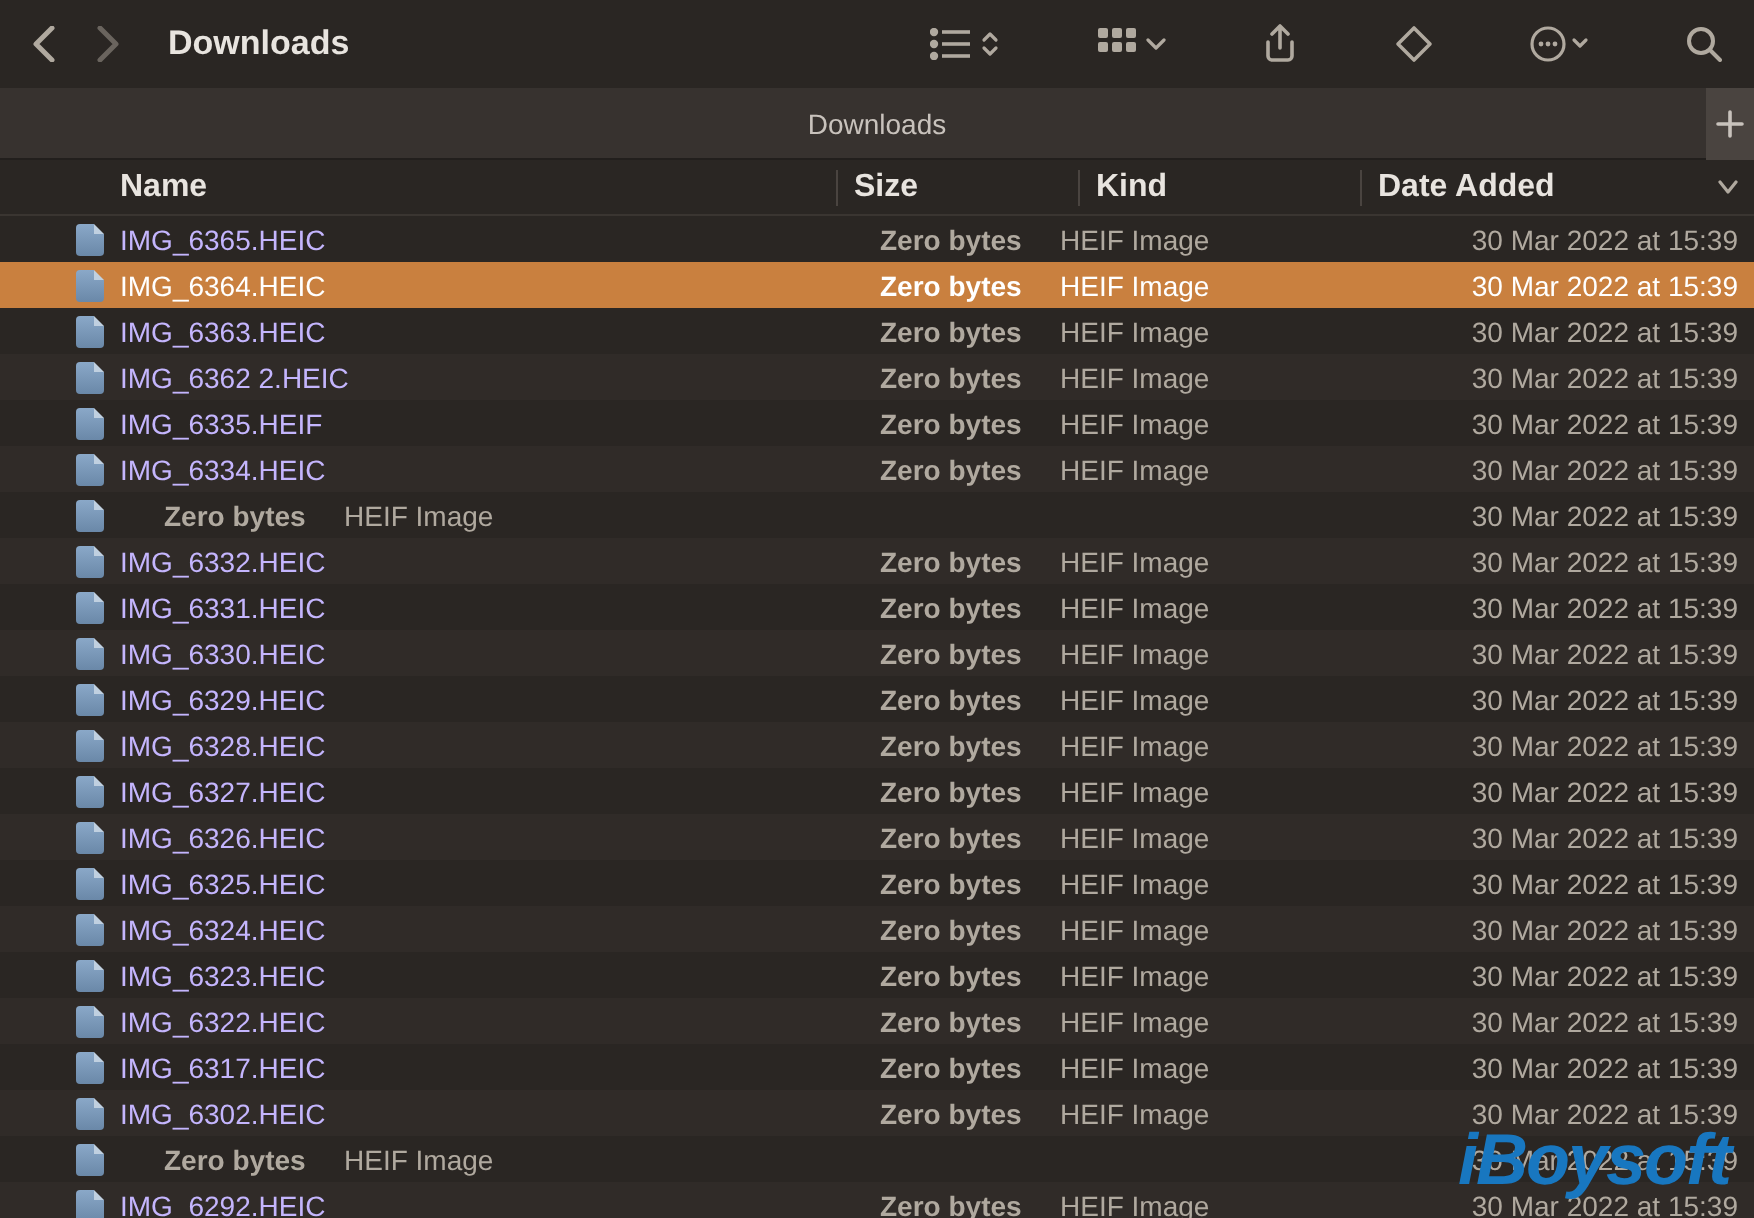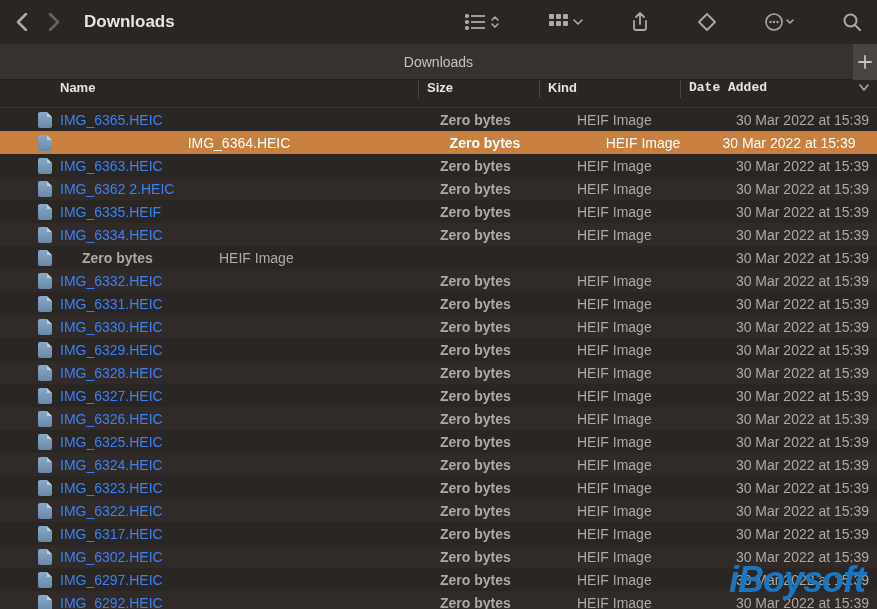--- a/index.html
+++ b/index.html
@@ -49,47 +49,48 @@
     width: 24px;
     background: #4a4440;
     display: flex;
     align-items: center;
     justify-content: center;
     cursor: pointer;
   }
   .header-row {
     height: 28px;
     display: flex;
-    font-size: 13px;
+    align-items: center;
+    font-size: 16px;
     font-weight: 600;
     color: #e8e4df;
     border-bottom: 1px solid #3a3531;
     padding-left: 16px;
   }
   .col { overflow: hidden; white-space: nowrap; }
   .col-name { width: 402px; padding-left: 44px; }
   .col-divider { width: 1px; height: 18px; background: #4a4440; margin-right: 8px; }
   .col-size { width: 112px; }
   .col-kind { width: 132px; }
-  .col-date { width: 170px; font-weight: 700; font-family: Liberation Mono, monospace; }
+  .col-date { width: 170px; font-weight: 700; }
   .col-sort-caret { margin-left: auto; margin-right: 8px; }
   .rows { overflow: hidden; }
   .file-row {
     height: 23px;
     display: flex;
     align-items: center;
     padding-left: 16px;
     padding-right: 8px;
   }
   .file-row.even { background: #2a2623; }
   .file-row.odd { background: #302b28; }
   .file-row.selected {
     background: #c9803f;
   }
-  .file-row.selected .cell { color: #ffffff; text-align: center; }
+  .file-row.selected .cell { color: #ffffff; }
   .file-row.selected .cell-name { color: #ffffff; font-weight: 500; }
   .file-row .icon-cell {
     width: 44px;
     display: flex;
     align-items: center;
     justify-content: flex-start;
     padding-left: 22px;
   }
   .file-icon {
     width: 14px; height: 16px;
@@ -100,23 +101,23 @@
   .file-icon::after {
     content: "";
     position: absolute;
     top: 0; right: 0;
     border-left: 5px solid #c0d0e0;
     border-top: 5px solid #2a2623;
   }
   .file-row.selected .file-icon::after { border-top-color: #c9803f; }
   .file-row.odd .file-icon::after { border-top-color: #302b28; }
   .cell { font-size: 14px; color: #b0a99f; white-space: nowrap; }
-  .cell-name { width: 358px; color: #3b82f6; }
+  .cell-name { width: 358px; color: #c4b5fd; }
   .cell-size { width: 112px; padding-left: 22px; font-weight: bold; }
-  .cell-kind { width: 132px; margin-left: 47px; }
+  .cell-kind { width: 132px; }
   .cell-date { flex:1; text-align: right; }
   .watermark {
     position: absolute;
     right: 12px;
     bottom: 8px;
     font-family: Arial, sans-serif;
     font-weight: 800;
     font-style: italic;
     font-size: 36px;
     color: #1877c0;
@@ -399,21 +400,20 @@
       </div>
     <div class="cell cell-name">IMG_6302.HEIC</div>
     <div class="cell cell-size">Zero bytes</div>
     <div class="cell cell-kind">HEIF Image</div>
     <div class="cell cell-date">30 Mar 2022 at 15:39</div>
   </div>
     <div class="file-row even">
     <div class="icon-cell">
         <div class="file-icon"></div>
       </div>
-    <div class="cell cell-name">IMG_6297.HEIC</div>
     <div class="cell cell-size">Zero bytes</div>
     <div class="cell cell-kind">HEIF Image</div>
     <div class="cell cell-date">30 Mar 2022 at 15:39</div>
   </div>
     <div class="file-row odd">
     <div class="icon-cell">
         <div class="file-icon"></div>
       </div>
     <div class="cell cell-name">IMG_6292.HEIC</div>
     <div class="cell cell-size">Zero bytes</div>

